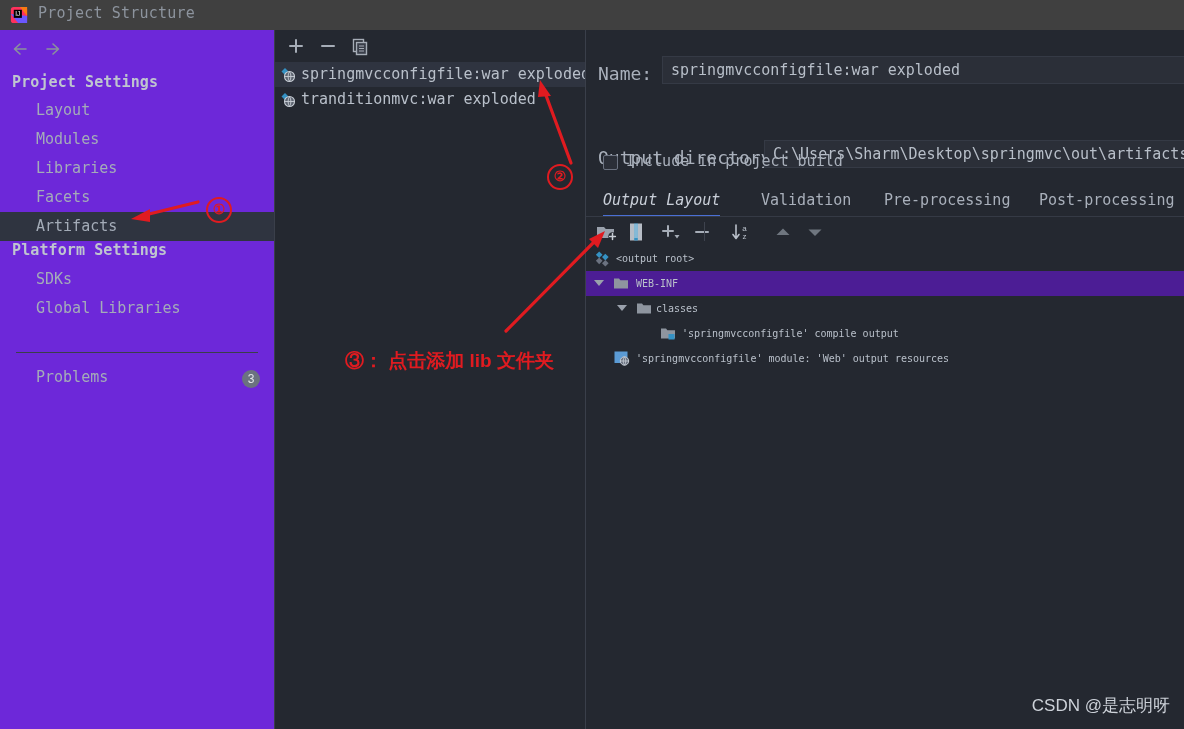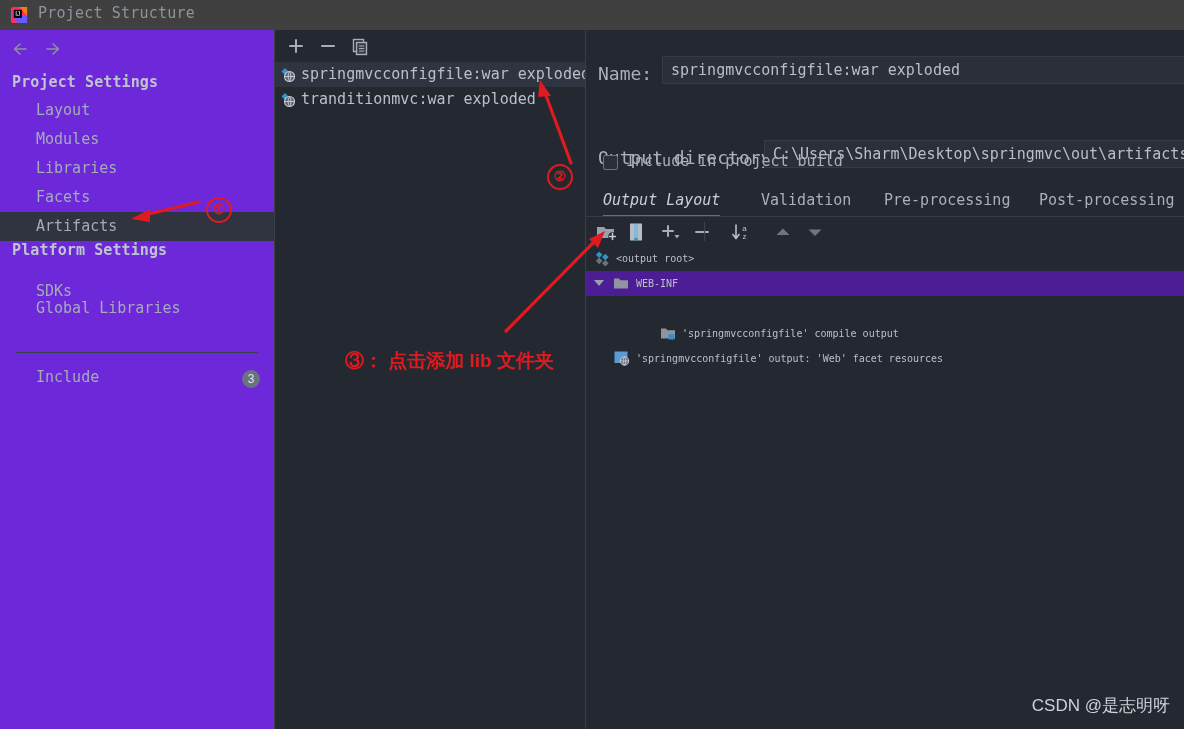--- a/index.html
+++ b/index.html
@@ -117,31 +117,31 @@
     </div>
     <div class="sb-item sel" style="top:182px">
       <span class="lbl">Artifacts</span>
     </div>
     <div class="sb-item" style="top:153px">
       <span class="lbl">Facets</span>
     </div>
 
     <div class="sb-head" style="top:211px">Platform Settings</div>
 
-    <div class="sb-item" style="top:247px">
+    <div class="sb-item" style="top:235px">
       <span class="lbl">SDKs</span>
     </div>
     <div class="sb-item" style="top:264px">
       <span class="lbl">Global Libraries</span>
     </div>
 
     <div id="sb-divider"></div>
 
     <div class="sb-item" style="top:333px">
-      <span class="lbl">Include</span>
+      <span class="lbl">Problems</span>
       <span id="problems-badge">3</span>
     </div>
   </div>
 
   <div class="vsplit" style="left:274px"></div>
 
   <div id="midpanel">
 
     <div id="mid-toolbar">
       <svg class="tb-btn" id="mid-add" viewBox="0 0 26 24">
@@ -254,36 +254,43 @@
       </div>
 
       <div class="tnode sel" style="top:25px">
         <span class="twisty" style="left:8px"></span>
         <svg class="ficon" style="left:27px" viewBox="0 0 16 14">
           <path d="M1 2.5 H6 L7.4 4.2 H15 V12.5 H1 Z" fill="#8e959f"></path>
         </svg>
         <span class="lbl" style="left:50px">WEB-INF</span>
       </div>
 
+      <div class="tnode" style="top:50px">
+        <span class="twisty" style="left:31px"></span>
+        <svg class="ficon" style="left:50px" viewBox="0 0 16 14">
+          <path d="M1 2.5 H6 L7.4 4.2 H15 V12.5 H1 Z" fill="#8e959f"></path>
+        </svg>
+        <span class="lbl" style="left:70px">classes</span>
+      </div>
 
       <div class="tnode" style="top:75px">
         <svg class="ficon" style="left:74px" viewBox="0 0 16 14">
           <path d="M1 2.5 H6 L7.4 4.2 H15 V12.5 H1 Z" fill="#8e959f"></path>
           <rect x="8.5" y="8" width="6" height="5.5" fill="#3592c4"></rect>
         </svg>
         <span class="lbl" style="left:96px">'springmvcconfigfile' compile output</span>
       </div>
 
       <div class="tnode" style="top:100px">
         <svg class="ficon" style="left:27px;top:4px;width:17px;height:16px" viewBox="0 0 17 16">
           <rect x="1.5" y="1.5" width="13" height="11.5" fill="#5b9bd5"></rect>
           <circle cx="11.5" cy="11" r="4.2" fill="#6b7280" stroke="#c8ced6" stroke-width="1"></circle>
           <path d="M7.3 11 H15.7 M11.5 6.8 C 13.2 8.8, 13.2 13.2, 11.5 15.2 C 9.8 13.2, 9.8 8.8, 11.5 6.8" stroke="#c8ced6" stroke-width=".8" fill="none"></path>
         </svg>
-        <span class="lbl" style="left:50px">'springmvcconfigfile' output: 'Web' facet resources</span>
+        <span class="lbl" style="left:50px">'springmvcconfigfile' module: 'Web' output resources</span>
       </div>
 
     </div>
   </div>
 
   <svg id="annots" viewBox="0 0 1184 729">
 
     <g>
       <line x1="198" y1="202" x2="141" y2="216" stroke="#e01b20" stroke-width="3.2" stroke-linecap="round"></line>
       <path d="M131 219 L150 209 L150 222 Z" fill="#e01b20"></path>

